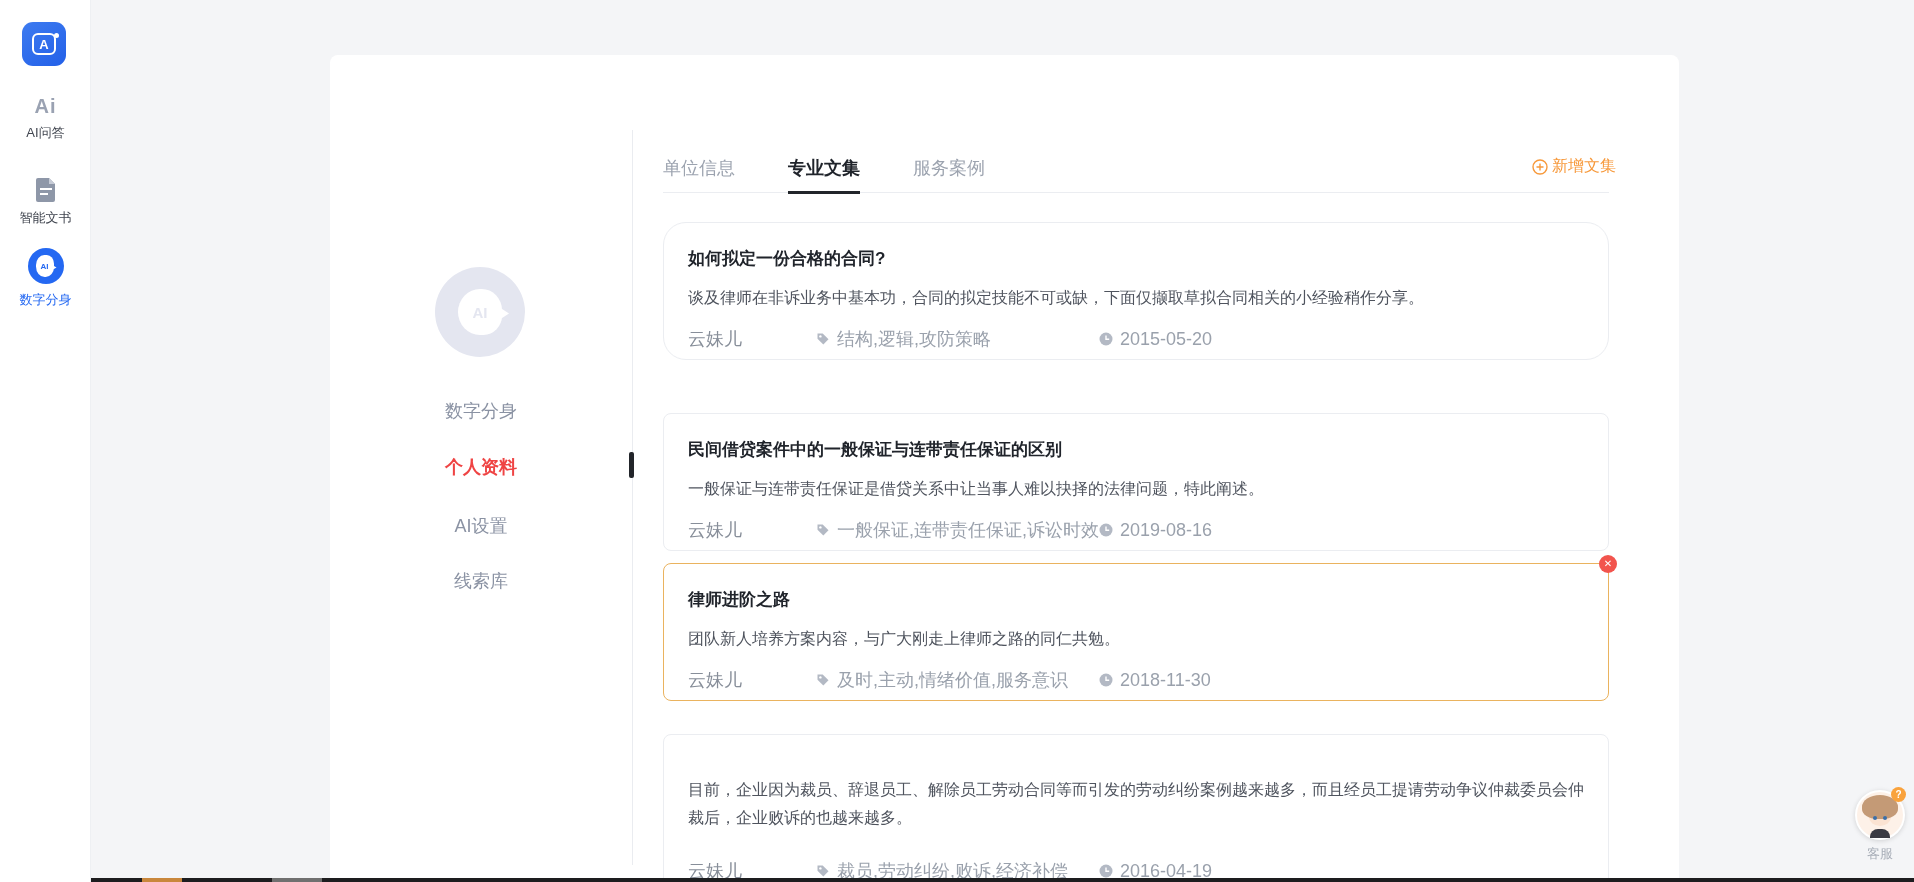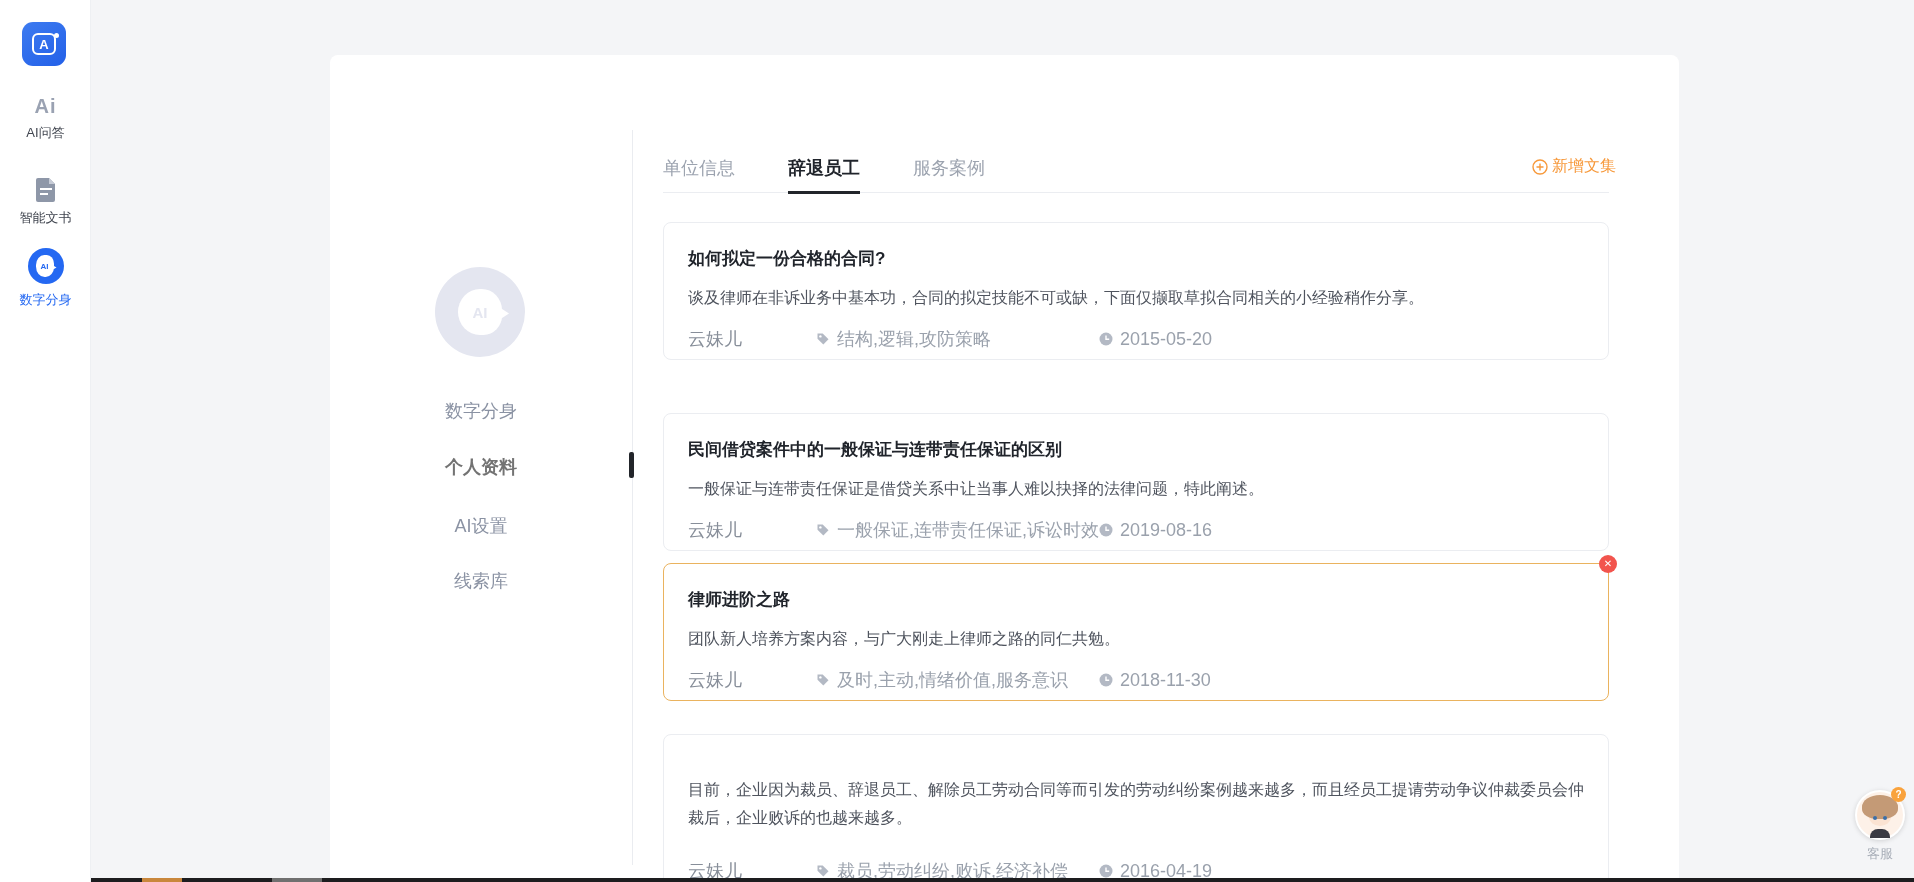--- a/index.html
+++ b/index.html
@@ -38,37 +38,37 @@
   .avatar { position:absolute; left:105px; top:212px; width:90px; height:90px; border-radius:50%;
             background:#E4E6F0; display:flex; align-items:center; justify-content:center; }
   .avatar-head { position:relative; width:44px; height:46px; background:#fff; border-radius:50% 46% 42% 50%;
                  display:flex; align-items:center; justify-content:center; }
   .avatar-head::after { content:''; position:absolute; right:-7px; top:18px; width:10px; height:13px;
                         background:#fff; clip-path:polygon(0 0,100% 50%,0 100%); }
   .avatar-head span { font-size:15px; font-weight:bold; color:#E4E6F0; }
   .pmenu-item { position:absolute; left:0; width:302px; text-align:center; font-size:18px;
                 color:#8A92A3; cursor:pointer; }
   .pm-1 { top:344px; } .pm-2 { top:400px; } .pm-3 { top:459px; } .pm-4 { top:514px; }
-  .pmenu-item.active { color:#737373; font-weight:bold; }
+  .pmenu-item.active { color:#ef4444; font-weight:bold; }
   .v-divider { position:absolute; left:302px; top:75px; width:1px; height:735px; background:#EAECF0; }
   .active-bar { position:absolute; left:299px; top:397px; width:5px; height:26px; background:#22252A; border-radius:2px; }
 
   
   .tabbar { position:absolute; left:333px; top:92px; width:946px; height:46px;
             border-bottom:1px solid #EBEDF1; display:flex; gap:53px; }
   .tab { position:relative; font-size:18px; color:#9CA3AF; padding-top:9px; height:46px; cursor:pointer; }
   .tab.active { color:#20242B; font-weight:bold; }
   .tab.active::after { content:''; position:absolute; left:0; right:0; bottom:-1px; height:3px; background:#22252A; }
   .add-btn { position:absolute; right:-7px; top:9px; display:flex; align-items:center; gap:4px;
              color:#F7993B; font-size:16px; cursor:pointer; }
 
   
   .card { position:absolute; left:333px; width:946px; height:138px; background:#fff;
           border:1px solid #EBEDF1; border-radius:8px; padding:26px 24px 0; cursor:pointer; }
-  .c-1 { top:167px; } .c-2 { top:338px;margin-top:20px; } .c-3 { top:508px; } .c-4 { top:679px; height:160px; }
+  .c-1 { top:167px;border-radius:23px; } .c-2 { top:338px;margin-top:20px; } .c-3 { top:508px; } .c-4 { top:679px; height:160px; }
   .card.highlight { border-color:#EAB35F; }
   .card-title { font-size:17px; font-weight:bold; color:#20242B; line-height:20px; }
   .card-body { margin-top:15px; font-size:16px; color:#4F545E; line-height:28px; }
   .card-meta { position:absolute; left:24px; right:24px; top:104px; display:flex;
                align-items:center; font-size:18px; color:#9AA1AC; }
   .c-4 .card-meta { top:124px; }
   .meta-author { width:128px; color:#878E99; }
   .meta-tags { width:283px; display:flex; align-items:center; gap:7px; }
   .meta-date { display:flex; align-items:center; gap:7px; }
   .close-badge { position:absolute; top:-9px; right:-9px; width:18px; height:18px; border-radius:50%;
@@ -143,21 +143,21 @@
     </div>
     <div class="pmenu-item pm-1">数字分身</div>
     <div class="pmenu-item pm-2 active">个人资料</div>
     <div class="pmenu-item pm-4">线索库</div>
     <div class="pmenu-item pm-3">AI设置</div>
     <div class="v-divider"></div>
     <div class="active-bar"></div>
 
     <div class="tabbar">
       <div class="tab">单位信息</div>
-      <div class="tab active">辞退员工</div>
+      <div class="tab active">专业文集</div>
       <div class="tab">服务案例</div>
       <div class="add-btn">
         <svg width="16" height="16" viewBox="0 0 16 16">
           <circle cx="8" cy="8" r="7" fill="none" stroke="#F7993B" stroke-width="1.4"></circle>
           <path d="M8 4.5 v7 M4.5 8 h7" stroke="#F7993B" stroke-width="1.4"></path>
         </svg>
         <span>新增文集</span>
       </div>
     </div>
 

